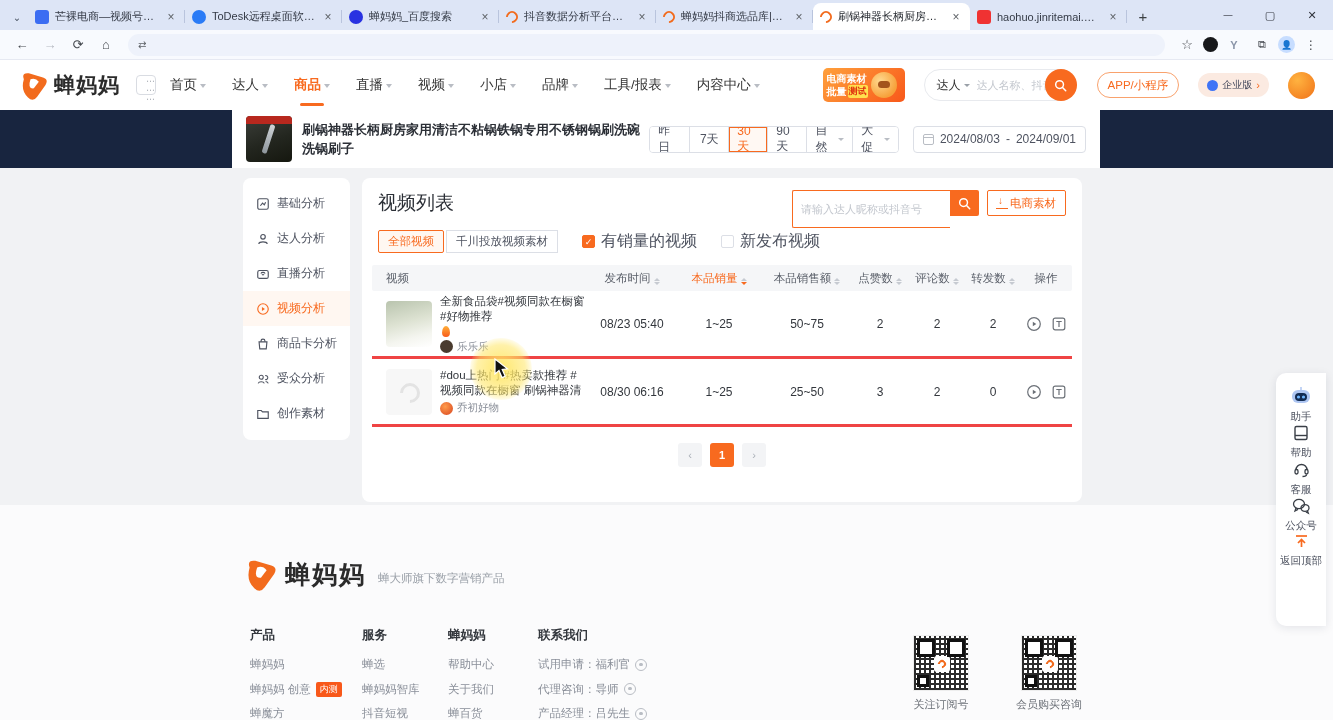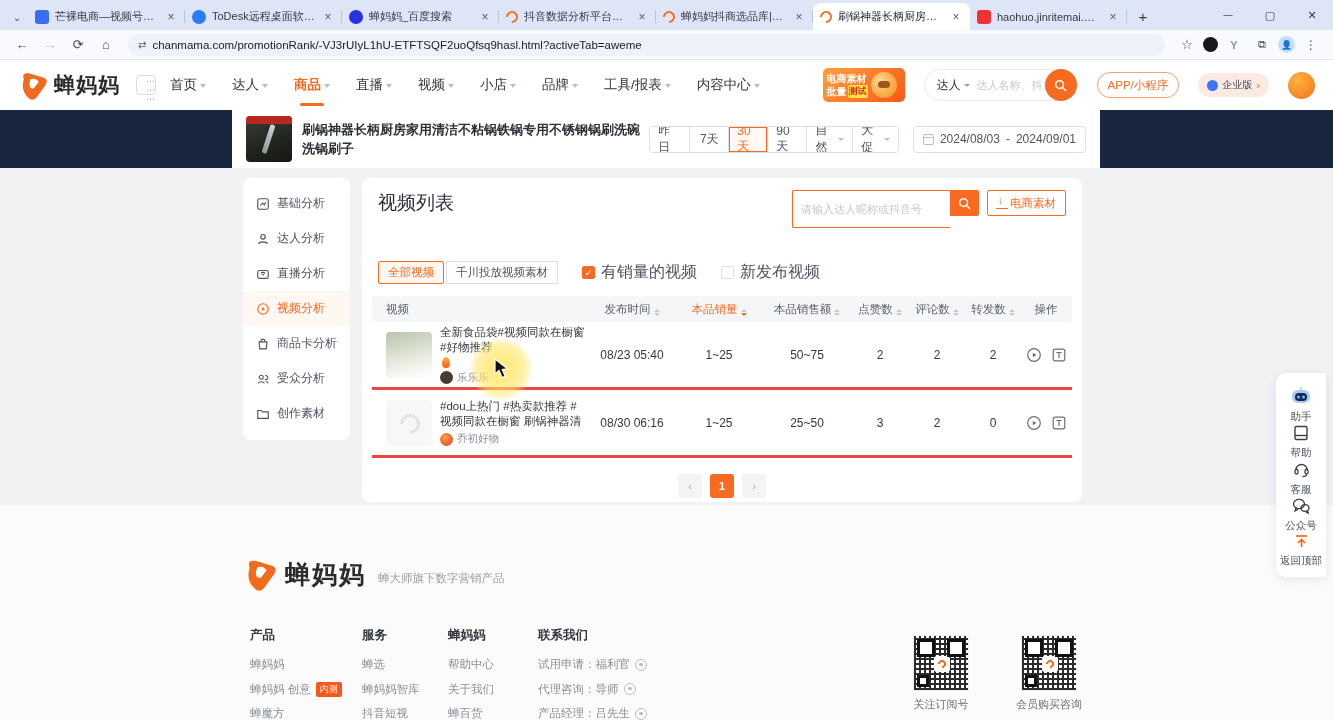--- a/index.html
+++ b/index.html
@@ -110,21 +110,21 @@
   .vl-title{font-size:19px;font-weight:normal;color:#2b2f36;}
   .vl-tools{margin-left:auto;display:flex;align-items:center;gap:8px;}
   .vl-search{display:flex;height:26px;}
   .vl-search input{width:158px;height:26px;border:1px solid #f86a1f;border-right:0;border-radius:2px 0 0 2px;outline:0;padding:18px 8px;font-size:11px;color:#333;}
   .vl-search input::placeholder{color:#c3c7ce;}
   .vl-search .sq{width:29px;height:26px;background:#f86a1f;border-radius:0 2px 2px 0;display:flex;align-items:center;justify-content:center;}
   .export-btn{height:26px;border:1px solid #f86a1f;border-radius:2px;color:#f86a1f;font-size:11.5px;display:flex;align-items:center;gap:4px;padding:0 9px;background:#fff;}
   .dl-ic{width:9px;height:9px;position:relative;}
   .dl-ic::before{content:"↓";position:absolute;top:-4px;left:1px;font-size:10px;}
   .dl-ic::after{content:"";position:absolute;bottom:-1px;left:-1px;right:-2px;height:1px;background:#f86a1f;}
-  .vl-filters{display:flex;align-items:center;padding:2px 6px 12px;gap:2px;margin-top:31px;}
+  .vl-filters{display:flex;align-items:center;padding:2px 6px 12px;gap:2px;}
   .ftab{height:23px;display:flex;align-items:center;padding:0 9px;font-size:11.5px;border:1px solid #dcdfe6;color:#4e5360;background:#fff;}
   .ftab.active{border-color:#f86a1f;color:#f86a1f;background:#fff7f1;border-radius:2px;position:relative;z-index:1;}
   .cbwrap{display:flex;align-items:center;gap:6px;margin-left:22px;font-size:16px;color:#4e5360;}
   .cb{width:13px;height:13px;border-radius:2px;border:1px solid #dcdfe6;background:#fff;display:flex;align-items:center;justify-content:center;}
   .cb.checked{background:#f86a1f;border-color:#f86a1f;}
   .cb.checked::before{content:"✓";color:#fff;font-size:9px;font-weight:bold;}
 
   .thead{display:flex;align-items:center;height:26px;background:#f5f6f8;border-radius:2px;font-size:11.5px;color:#595e68;}
   .trow{display:flex;align-items:center;height:68px;border-bottom:3px solid #ef4444;font-size:12px;color:#33373d;}
   .trow:last-of-type{border-bottom:0;}
@@ -178,21 +178,21 @@
         repeating-linear-gradient(90deg,#2b2b2b 0 2px,#fff 2px 5px);}
   .qr::before,.qr::after{content:"";position:absolute;width:12px;height:12px;border:3px solid #111;background:#fff;}
   .qr::before{left:3px;top:3px;}
   .qr::after{right:3px;top:3px;}
   .qr .bl{position:absolute;left:3px;bottom:3px;width:12px;height:12px;border:3px solid #111;background:#fff;}
   .qr .ctr{position:absolute;left:20px;top:20px;width:16px;height:16px;background:#fff;border-radius:3px;display:flex;align-items:center;justify-content:center;}
   .qr .ctr i{width:8px;height:8px;border:2px solid #f26b1d;border-radius:50%;border-bottom-color:transparent;transform:rotate(45deg);display:block;}
   .qr-label{position:absolute;top:192px;width:120px;text-align:center;font-size:11px;color:#6b7077;}
 
   
-  .floatbar{position:absolute;left:1276px;top:373px;width:50px;height:204px;background:#fff;border-radius:10px 0 0 10px;box-shadow:0 2px 10px rgba(20,30,60,.10);display:flex;flex-direction:column;align-items:center;justify-content:space-between;padding:13px 0;}
+  .floatbar{position:absolute;left:1276px;top:373px;width:50px;height:253px;background:#fff;border-radius:10px 0 0 10px;box-shadow:0 2px 10px rgba(20,30,60,.10);display:flex;flex-direction:column;align-items:center;justify-content:flex-start;padding:13px 0;}
   .fb-i{display:flex;flex-direction:column;align-items:center;gap:4px;}
   .fb-i span{font-size:10.5px;color:#4e5360;white-space:nowrap;}
 
   
   .cursor-glow{position:absolute;left:470px;top:338px;width:62px;height:62px;border-radius:50%;background:radial-gradient(circle,rgba(255,230,100,.95) 0%,rgba(255,230,100,.55) 55%,rgba(255,230,100,0) 75%);pointer-events:none;z-index:40;}
   .cursor{position:absolute;left:492px;top:358px;z-index:41;pointer-events:none;}
 </style>
 </head>
 <body>
 
@@ -243,21 +243,20 @@
     </div>
   </div>
 
   <div class="toolbar">
     <div class="nav-ic">←</div>
     <div class="nav-ic dis">→</div>
     <div class="nav-ic">⟳</div>
     <div class="nav-ic">⌂</div>
     <div class="omnibox">
       <span class="omni-sec"></span>
-      <span class="url-t">chanmama.com/promotionRank/-VJ3rUIyL1hU-ETFTSQF2uoQfsq9hasl.html?activeTab=aweme</span>
     </div>
     <div class="nav-ic tb-star"></div>
     <div class="ext-dot"></div>
     <div class="nav-ic ext-funnel"></div>
     <div class="nav-ic puzzle"></div>
     <div class="avatar-chrome"></div>
     <div class="nav-ic dots3"></div>
   </div>
 
   <div class="site-header">

